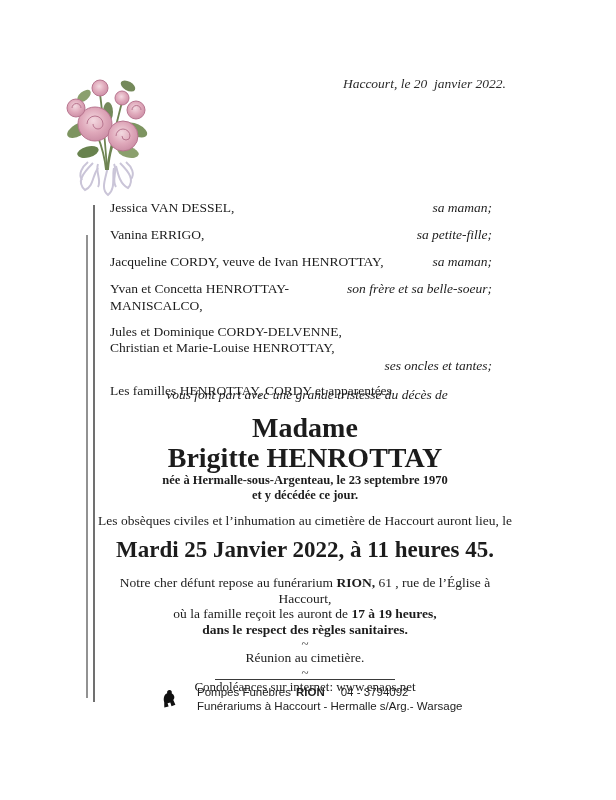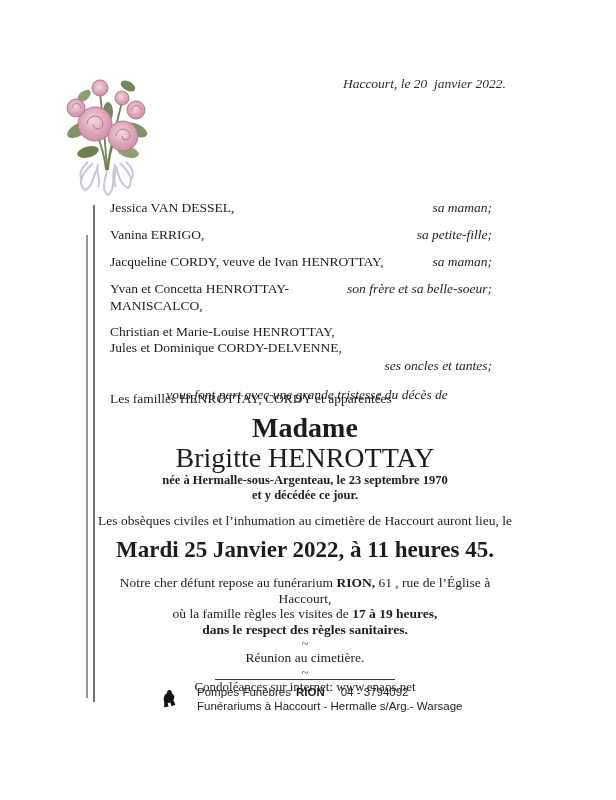--- a/index.html
+++ b/index.html
@@ -30,28 +30,28 @@
   
   .edge-line-a { position: absolute; left: 86px; top: 235px; width: 2px; height: 463px; background: #929292; }
   .edge-line-b { position: absolute; left: 93px; top: 205px; width: 2px; height: 497px; background: #707070; }
 
   
   .family { position: absolute; left: 110px; top: 199px; width: 382px; font-size: 13.5px; }
   .family-row { display: flex; justify-content: space-between; line-height: 17px; margin-bottom: 10px; }
   .family-row .relation { font-style: italic; text-align: right; white-space: nowrap; }
   .couple-block { margin-bottom: 0; }
   .couple-names { line-height: 16px; }
-  .relation-own-line { text-align: right; font-style: italic; line-height: 16px; margin-top: 2px; margin-bottom: 16px; }
+  .relation-own-line { text-align: right; font-style: italic; line-height: 16px; margin-top: 2px; margin-bottom: 8px; }
   .families-line { line-height: 17px; margin-top: 8px; }
 
   
   .announce { position: absolute; left: 95px; top: 386px; width: 420px; text-align: center; font-size: 13.5px; }
   .intro { text-align: center; padding-left: 4px; font-style: italic; line-height: 17px; margin-bottom: 10px; }
   .deceased-title { font-weight: bold; font-size: 28px; line-height: 30px; }
-  .deceased-name  { font-weight: normal; font-size: 28px; line-height: 30px; }
+  .deceased-name  { font-weight: bold; font-size: 28px; line-height: 30px; }
   .birth-line, .death-line { font-weight: bold; font-size: 12.5px; line-height: 15px; }
   .funeral-line { line-height: 16px; margin-top: 10px; }
   .funeral-datetime { font-weight: bold; font-size: 23px; line-height: 26px; margin-top: 8px; }
   .repose-line { line-height: 15.5px; }
   .repose-first { margin-top: 12px; }
   .bold-inline { font-weight: bold; margin-top: 24px; }
   .bold-line { font-weight: bold; }
   .tilde { line-height: 13px; font-size: 13px; color: #333; }
   .reunion-line { line-height: 15.5px; }
   .condolences-line { line-height: 15.5px; font-size: 13px; }
@@ -137,37 +137,37 @@
     </div>
     <div class="family-row">
       <span>Jacqueline CORDY, veuve de Ivan HENROTTAY,</span>
       <span class="relation">sa maman;</span>
     </div>
     <div class="family-row">
       <span>Yvan et Concetta HENROTTAY-MANISCALCO,</span>
       <span class="relation">son frère et sa belle-soeur;</span>
     </div>
     <div class="couple-block">
+      <div class="couple-names">Jules et Dominique CORDY-DELVENNE,</div>
       <div class="couple-names">Christian et Marie-Louise HENROTTAY,</div>
-      <div class="couple-names">Jules et Dominique CORDY-DELVENNE,</div>
       <div class="relation-own-line">ses oncles et tantes;</div>
     </div>
     <div class="families-line">Les familles HENROTTAY, CORDY et apparentées</div>
   </div>
 
   <div class="announce">
     <div class="intro">vous font part avec une grande tristesse du décès de</div>
     <div class="deceased-title">Madame</div>
     <div class="deceased-name">Brigitte HENROTTAY</div>
     <div class="birth-line">née à Hermalle-sous-Argenteau, le 23 septembre 1970</div>
     <div class="death-line">et y décédée ce jour.</div>
     <div class="funeral-line">Les obsèques civiles et l’inhumation au cimetière de Haccourt auront lieu, le</div>
     <div class="funeral-datetime">Mardi 25 Janvier 2022, à 11 heures 45.</div>
     <div class="repose-line repose-first"><span>Notre cher défunt repose au funérarium </span><span class="bold-inline">RION,</span><span> 61 , rue de l’Église à Haccourt,</span></div>
-    <div class="repose-line"><span>où la famille règles les visites de </span><span class="bold-inline">17 à 19 heures,</span></div>
+    <div class="repose-line"><span>où la famille reçoit les auront de </span><span class="bold-inline">17 à 19 heures,</span></div>
     <div class="repose-line bold-line">dans le respect des règles sanitaires.</div>
     <div class="tilde">~</div>
     <div class="reunion-line">Réunion au cimetière.</div>
     <div class="tilde">~</div>
     <div class="condolences-line">Condoléances sur internet: www.enaos.net</div>
   </div>
 
   <div class="footer-rule"></div>
   <div class="footer">
     <span>

